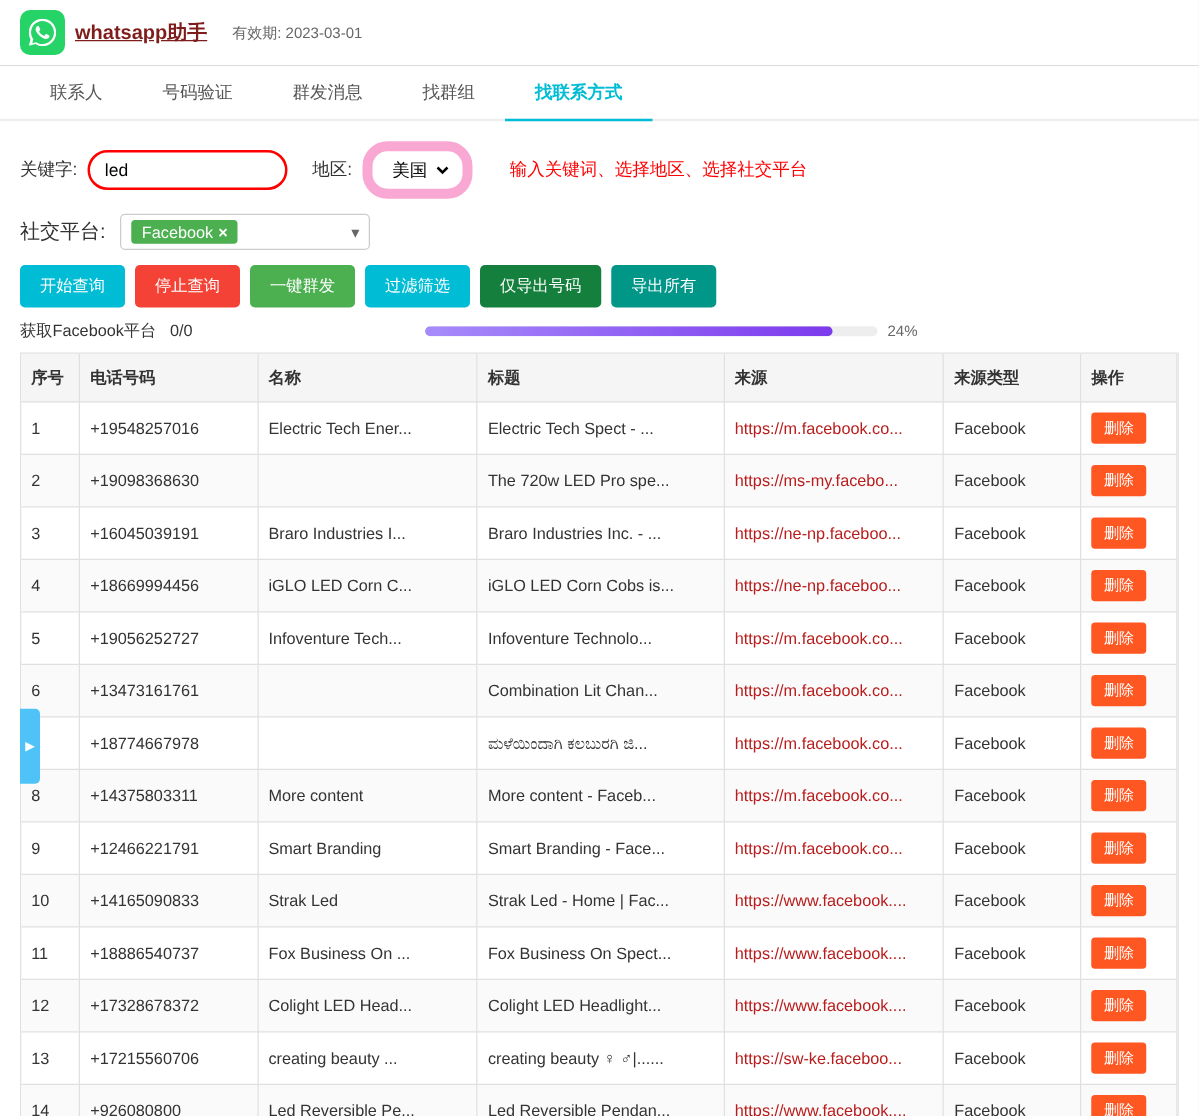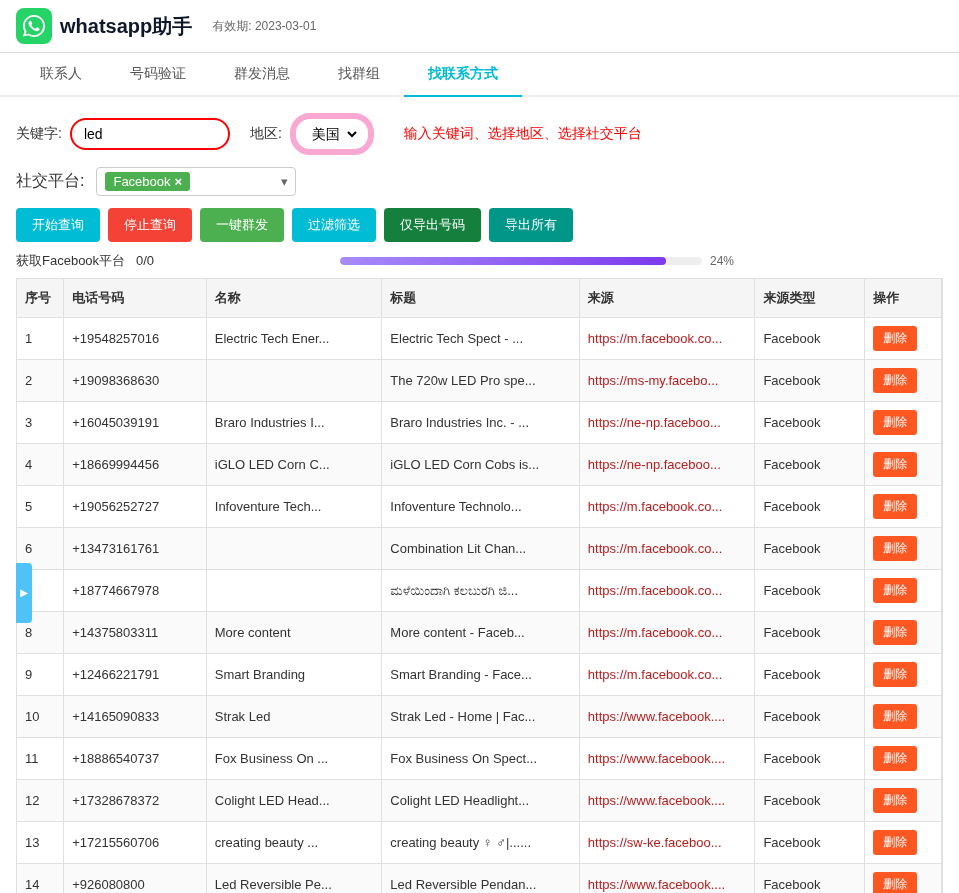--- a/index.html
+++ b/index.html
@@ -18,21 +18,21 @@
       align-items: center;
       gap: 8px;
     }
     .logo-icon {
       width: 36px; height: 36px;
       background: #25D366;
       border-radius: 8px;
       display: flex; align-items: center; justify-content: center;
       color: white; font-size: 18px;
     }
-    .app-name { font-size: 20px; font-weight: bold; color: #0f172a; }
+    .app-name { font-size: 16px; font-weight: bold; color: #7f1d1d; text-decoration: underline; }
     .validity { font-size: 12px; color: #666; }
 
     .nav-tabs {
       background: #fff;
       display: flex;
       border-bottom: 2px solid #eee;
       padding: 0 16px;
     }
     .nav-tab {
       padding: 12px 24px;
@@ -71,21 +71,21 @@
     }
     .keyword-input {
       border: 2px solid red;
       border-radius: 20px;
       padding: 6px 12px;
       font-size: 14px;
       width: 160px;
       outline: none;
     }
     .region-select-wrapper {
-      border: 6px solid #f9a8d4;
+      border: 8px solid #f9a8d4;
       border-radius: 20px;
       padding: 2px 8px;
       display: flex;
       align-items: center;
       gap: 4px;
     }
     .region-select {
       border: none;
       outline: none;
       font-size: 14px;

